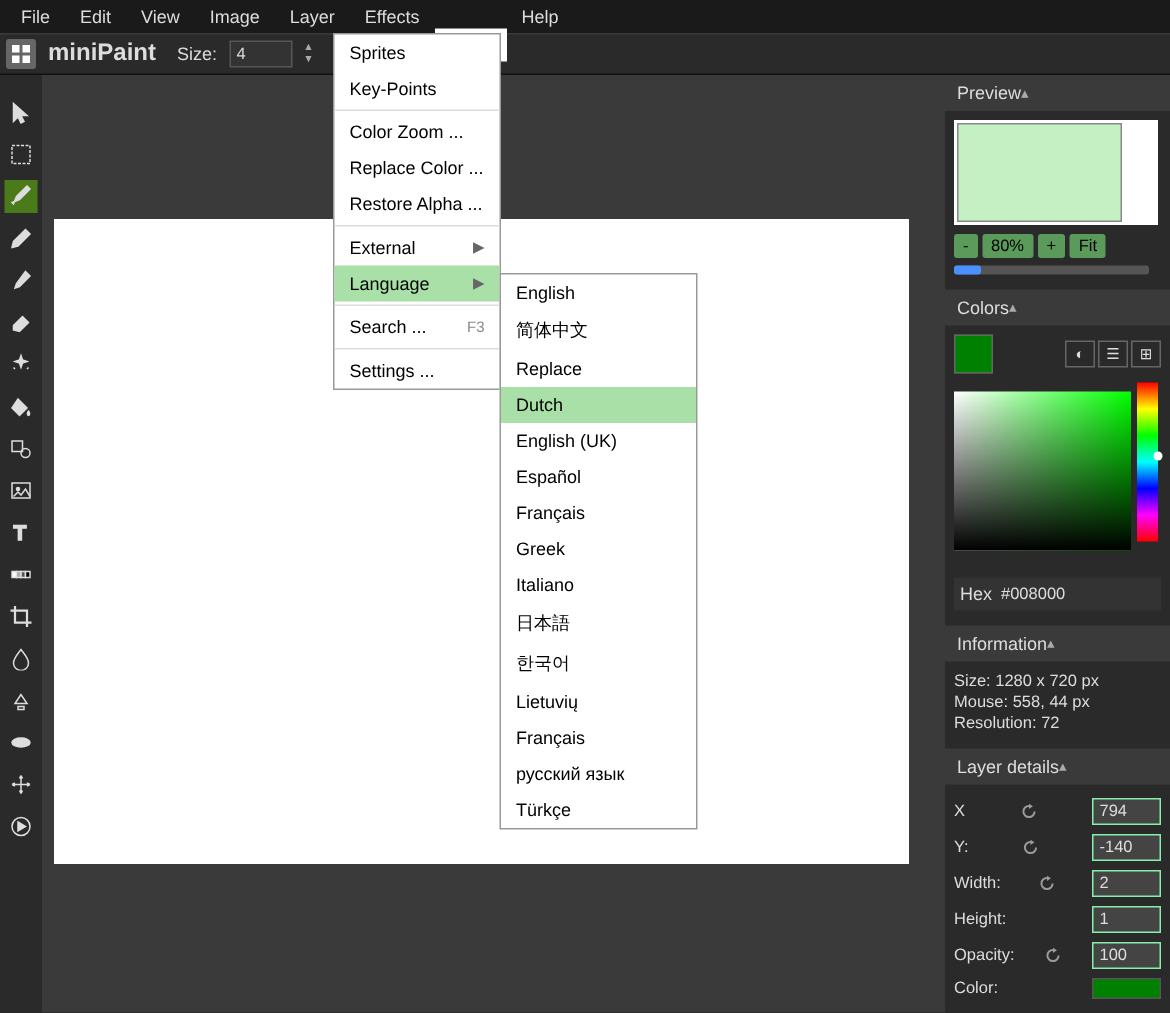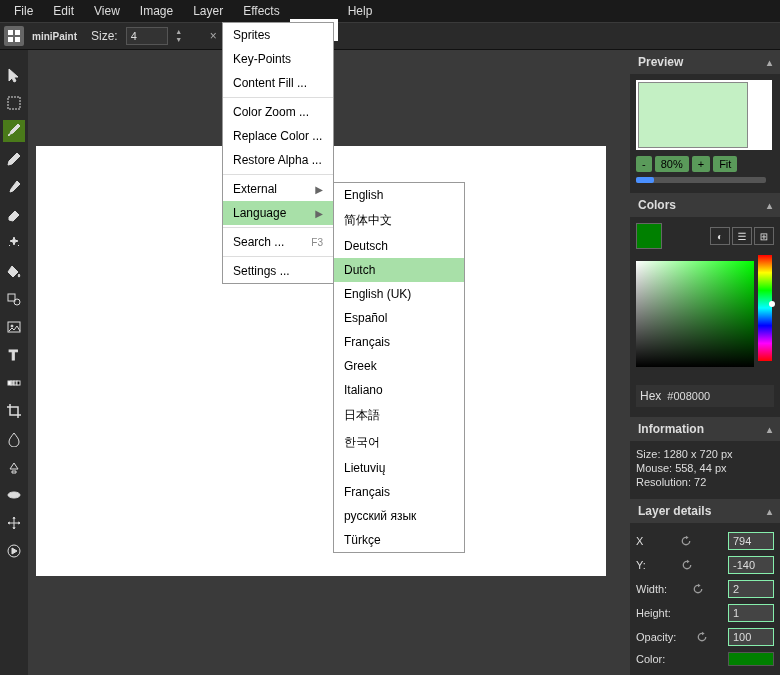--- a/index.html
+++ b/index.html
@@ -3,37 +3,37 @@
 <meta charset="utf-8">
 <style>
 * { margin: 0; padding: 0; box-sizing: border-box; font-family: Arial, sans-serif; }
 body { background: #1a1a1a; color: #ddd; font-size: 12px; overflow: hidden; width: 780px; height: 675px; position: relative; }
 .menubar { height: 22px; background: #1a1a1a; display: flex; align-items: center; padding: 0 4px; }
 .menubar-item { padding: 4px 10px; cursor: pointer; }
 .menubar-item.active { background: #fff; color: #4c1d95; margin-top: 38px; }
 .toolbar { height: 28px; background: #2a2a2a; display: flex; align-items: center; gap: 8px; padding: 0 4px; border-top: 1px solid #3a3a3a; border-bottom: 1px solid #111; }
 .logo { width: 20px; height: 20px; background: #666; display: flex; align-items: center; justify-content: center; border-radius: 2px; }
 .logo svg { width: 16px; height: 16px; }
-.brand { font-weight: bold; font-size: 10px; }
+.brand { font-weight: bold; font-size: 16px; }
 .size-label { font-size: 12px; margin-left: 6px; }
 .size-input { width: 42px; height: 18px; background: #333; border: 1px solid #555; color: #ddd; padding: 0 4px; font-size: 11px; }
 .spinner { display: flex; flex-direction: column; margin-left: -2px; }
 .spinner div { width: 10px; height: 8px; font-size: 7px; line-height: 7px; text-align: center; cursor: pointer; color: #aaa; }
 .tab-close { margin-left: 18px; color: #aaa; cursor: pointer; }
 .tab-name { color: #ddd; }
 .main { position: absolute; top: 50px; left: 0; right: 0; bottom: 0; display: flex; }
 .tool-col { width: 28px; background: #2a2a2a; display: flex; flex-direction: column; align-items: center; padding-top: 14px; gap: 6px; }
 .tool { width: 22px; height: 22px; display: flex; align-items: center; justify-content: center; cursor: pointer; color: #ddd; }
 .tool.active { background: #4a7a1a; }
 .tool svg { width: 16px; height: 16px; fill: currentColor; stroke: currentColor; }
 .canvas-area { flex: 1; background: #3a3a3a; position: relative; }
 .canvas { position: absolute; top: 96px; left: 8px; width: 570px; height: 430px; background: #fff; }
 .right-panel { width: 150px; background: #2a2a2a; display: flex; flex-direction: column; gap: 4px; overflow: hidden; }
 .panel { background: #2a2a2a; }
-.panel-head { background: #3a3a3a; padding: 5px 8px; font-weight: bold; font-size: 12px; display: flex; justify-content: space-between; align-items: center; }
+.panel-head { background: #3a3a3a; padding: 5px 8px; font-weight: normal; font-size: 12px; display: flex; justify-content: flex-start; align-items: center; }
 .panel-body { padding: 6px; }
 .preview-thumb { width: 110px; height: 66px; background: #c4f0c4; border: 1px solid #888; }
 .preview-thumb-wrap { background:#fff; padding:2px; width:136px; }
 .zoom-row { display: flex; gap: 3px; margin-top: 6px; align-items: center; }
 .zoom-btn { background: #5a9a5a; color: #000; padding: 2px 6px; font-size: 11px; cursor: pointer; border-radius: 2px; }
 .zoom-slider { width: 130px; height: 6px; background: #555; margin-top: 5px; position: relative; border-radius: 2px;}
 .zoom-slider::before { content:''; position:absolute; left:0; width:18px; height:6px; background:#4a90ff; border-radius:2px;}
 .swatch { width: 26px; height: 26px; background: #008000; border: 1px solid #666; }
 .color-btns { display: flex; gap: 2px; }
 .color-btn { width: 20px; height: 18px; border: 1px solid #666; display:flex; align-items:center; justify-content:center; cursor:pointer; font-size:10px;}
@@ -306,23 +306,20 @@
   </div>
 </div>
 
 <div class="dropdown tools">
     <div class="dd-item">
       <span>Sprites</span>
     </div>
     <div class="dd-item">
       <span>Key-Points</span>
     </div>
-    <div class="dd-item">
-      <span>Content Fill ...</span>
-    </div>
     <div class="dd-sep"></div>
     <div class="dd-item">
       <span>Color Zoom ...</span>
     </div>
     <div class="dd-item">
       <span>Replace Color ...</span>
     </div>
     <div class="dd-item">
       <span>Restore Alpha ...</span>
     </div>
@@ -341,21 +338,21 @@
       <span class="dd-shortcut">F3</span>
     </div>
     <div class="dd-sep"></div>
     <div class="dd-item">
       <span>Settings ...</span>
     </div>
   </div>
 <div class="dropdown lang">
     <div class="dd-item">English</div>
     <div class="dd-item">简体中文</div>
-    <div class="dd-item">Deutsch</div>
+    <div class="dd-item">Replace</div>
     <div class="dd-item hover">Dutch</div>
     <div class="dd-item">English (UK)</div>
     <div class="dd-item">Español</div>
     <div class="dd-item">Français</div>
     <div class="dd-item">Greek</div>
     <div class="dd-item">Italiano</div>
     <div class="dd-item">日本語</div>
     <div class="dd-item">한국어</div>
     <div class="dd-item">Lietuvių</div>
     <div class="dd-item">Français</div>

